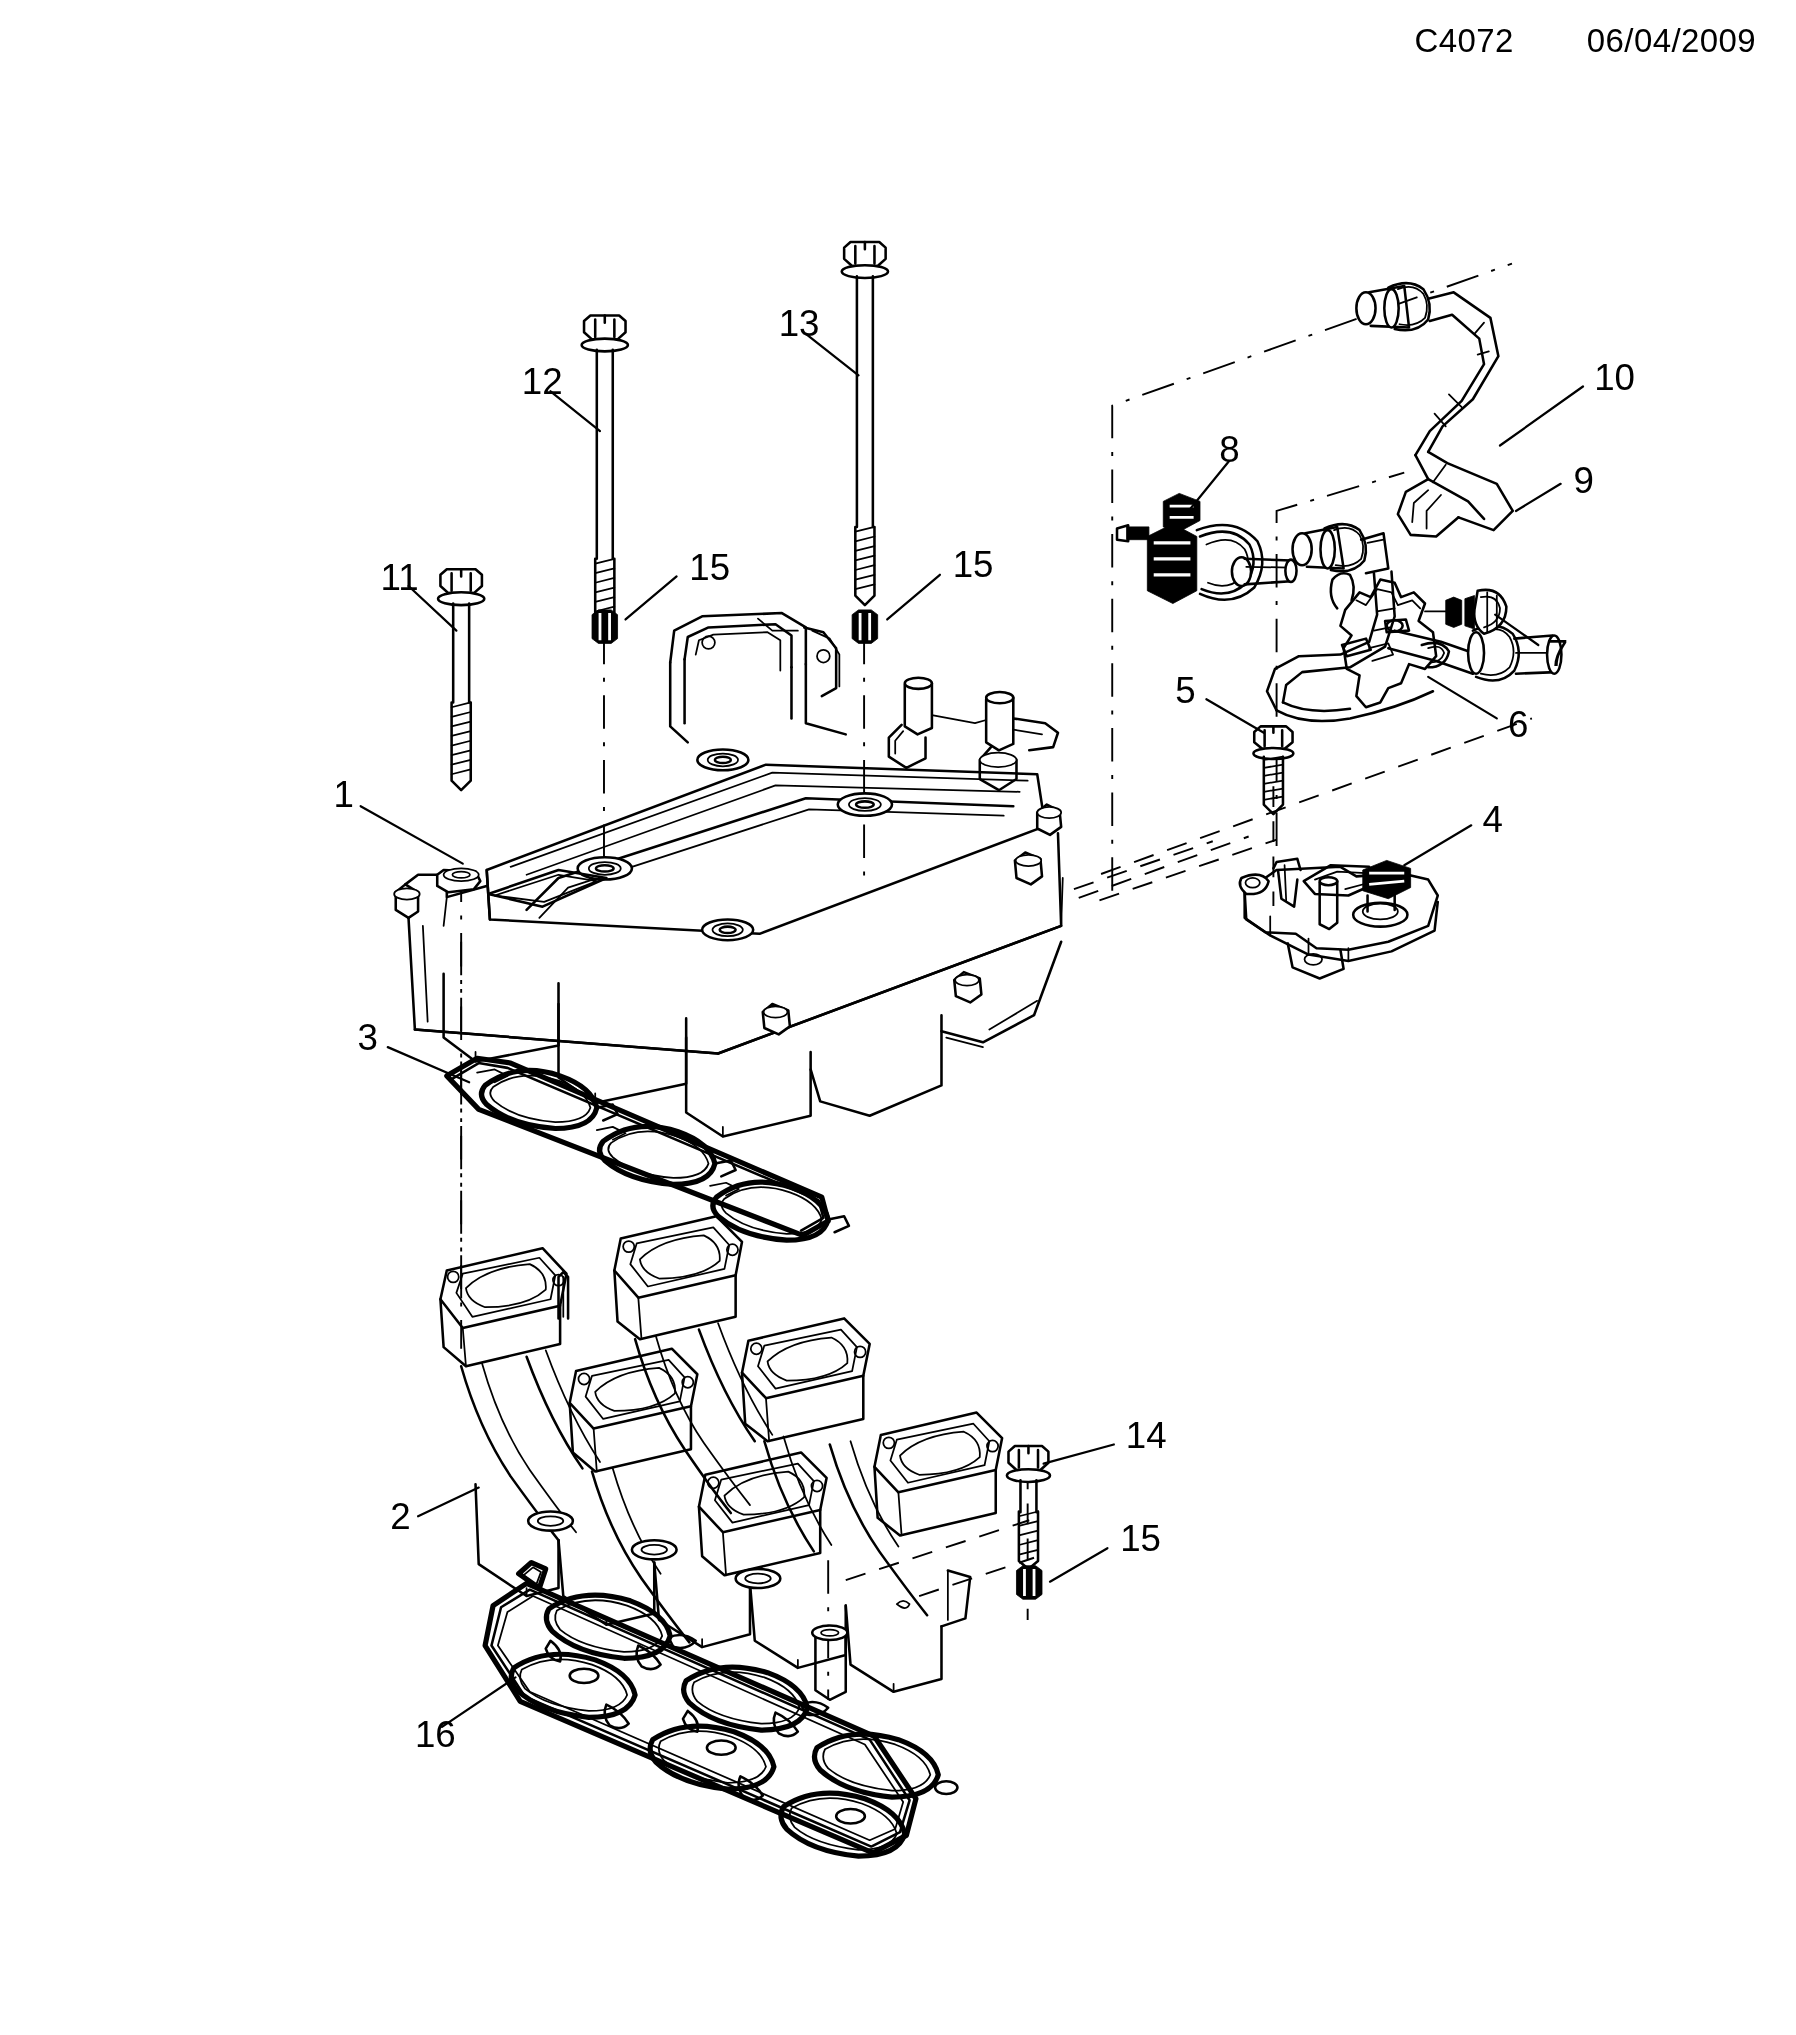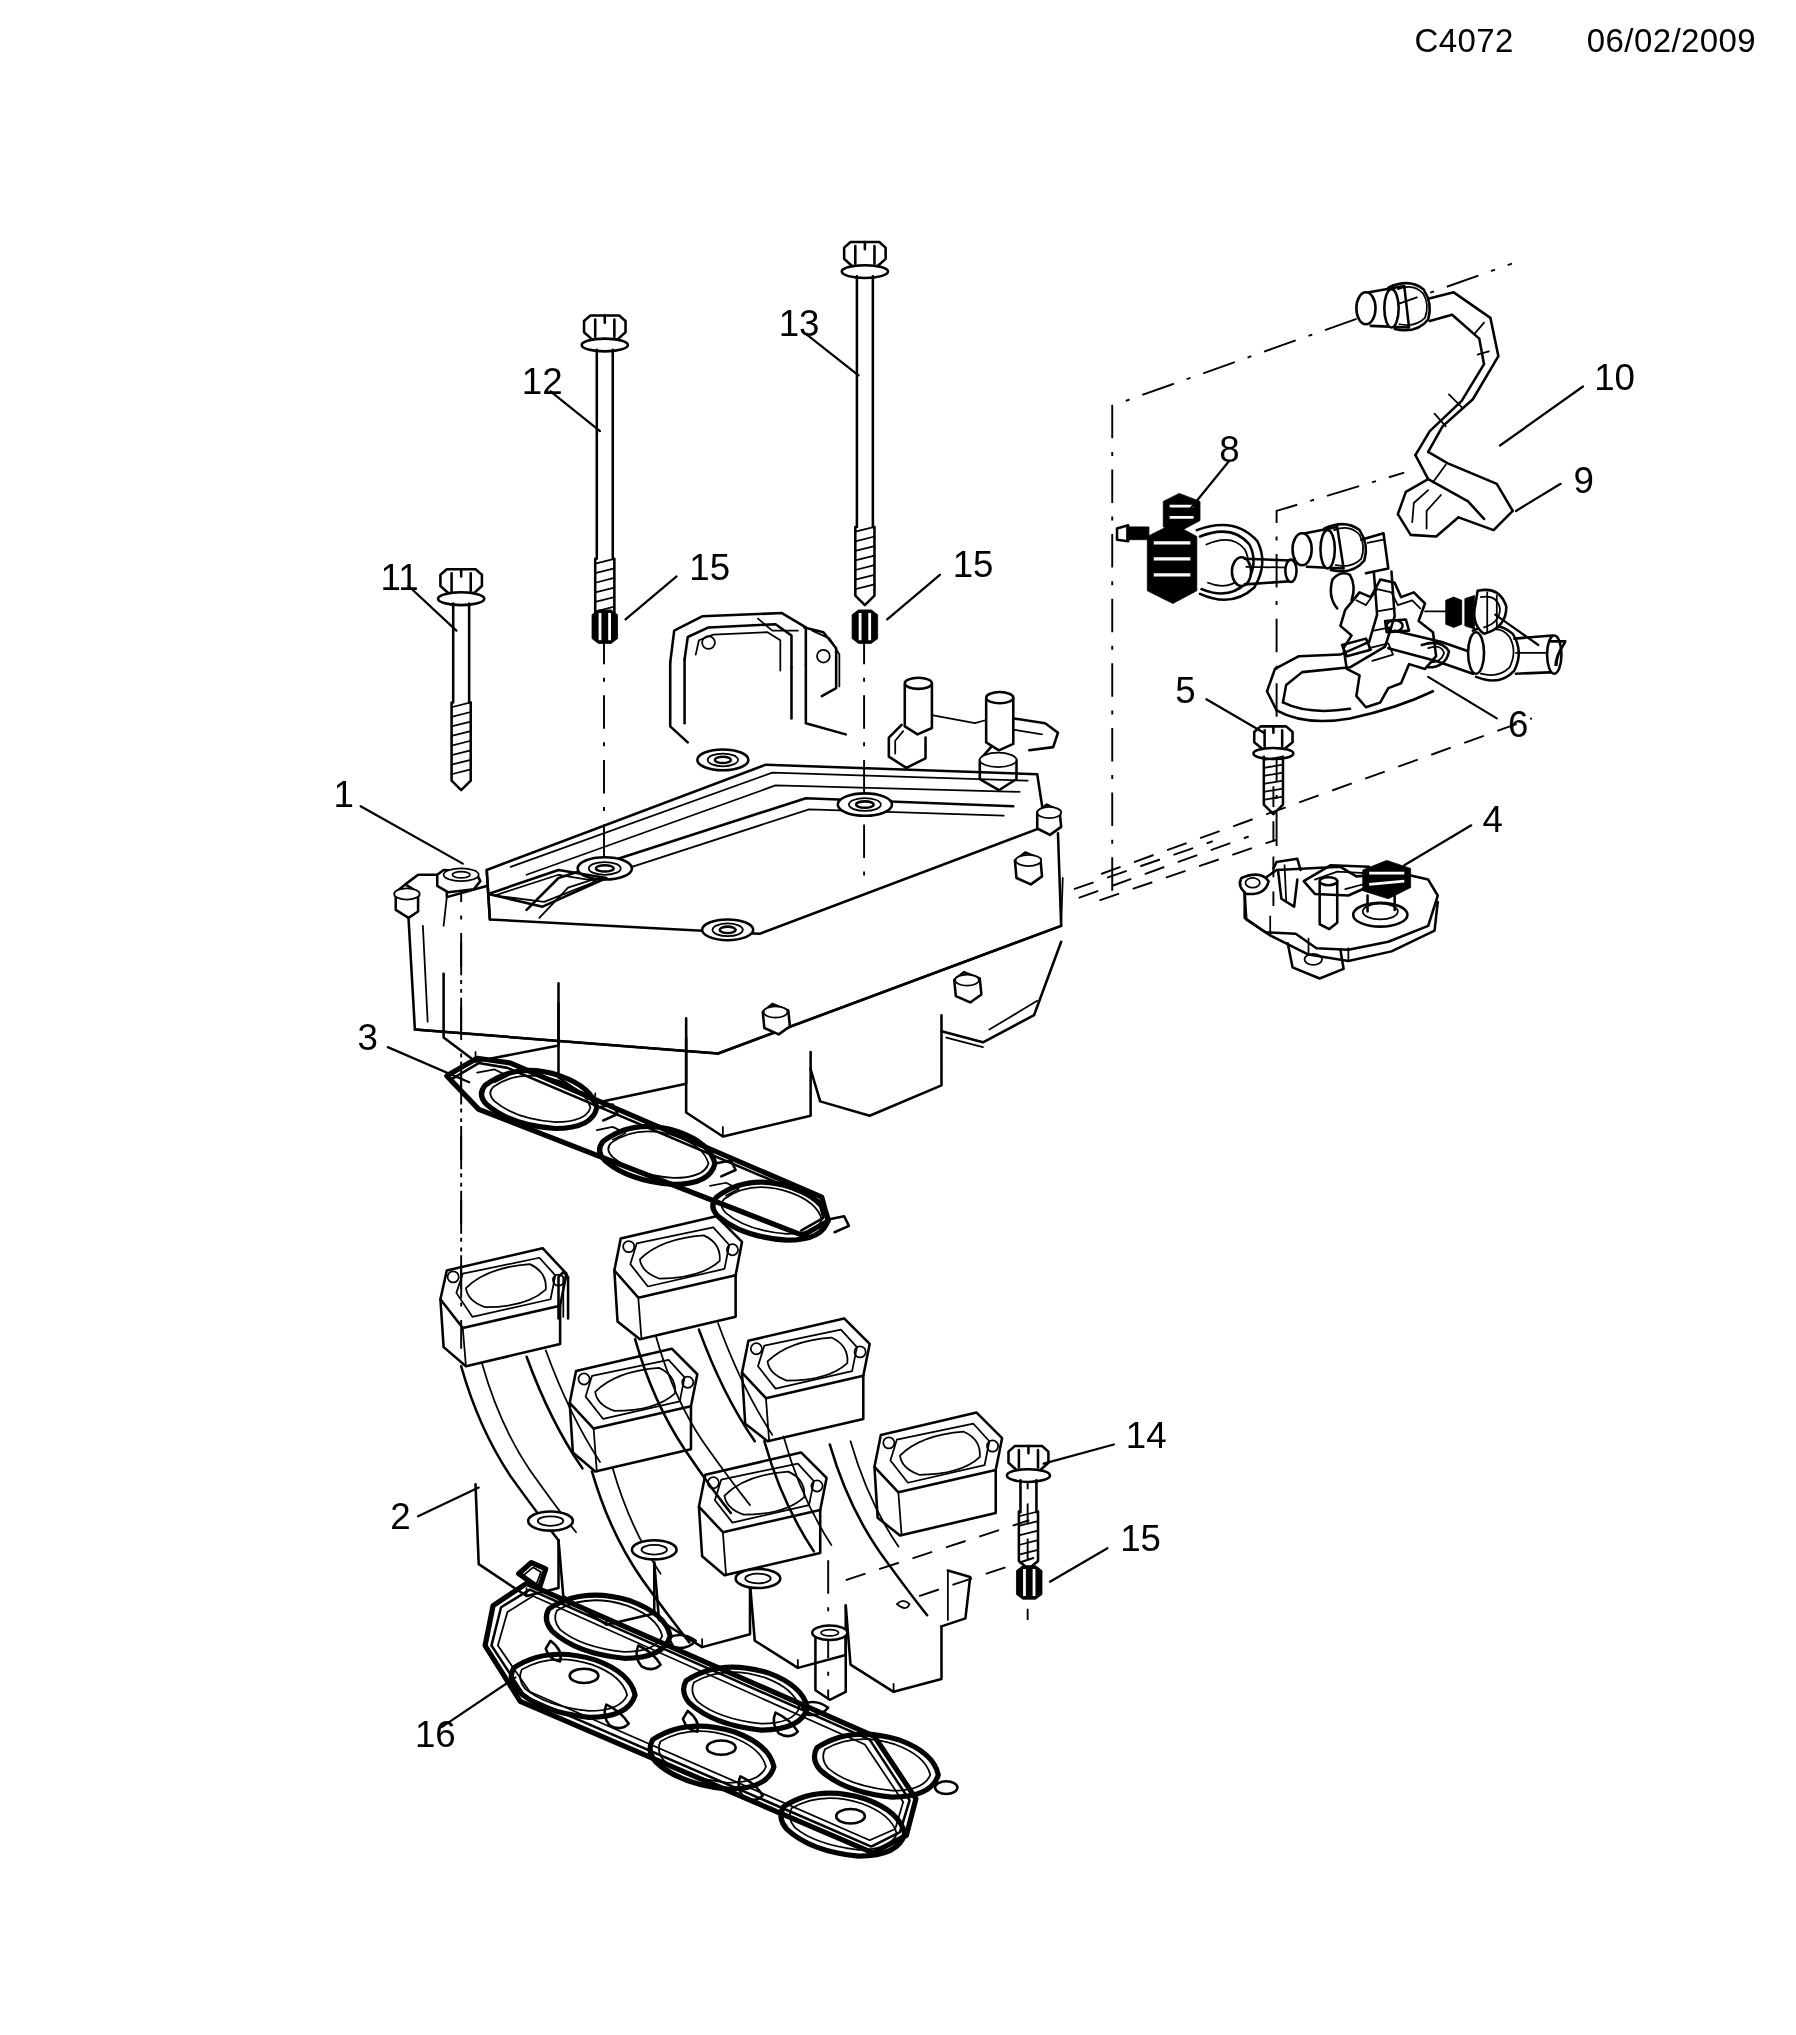--- a/index.html
+++ b/index.html
@@ -69,21 +69,21 @@
     fill: #000;
   }
 </style>
 </head>
 <body>
 
 <div id="sheet">
 
   <div class="header">
     <span>C4072</span>
-    <span>06/02/2009</span>
+    <span>06/04/2009</span>
   </div>
 
   <svg id="drawing" viewBox="0 0 2251 2551">
 
     <g>
 
       <path class="center" d="M 578 1088 L 578 1305"></path>
 
       <path class="center" d="M 757 790 L 757 1085"></path>
 

